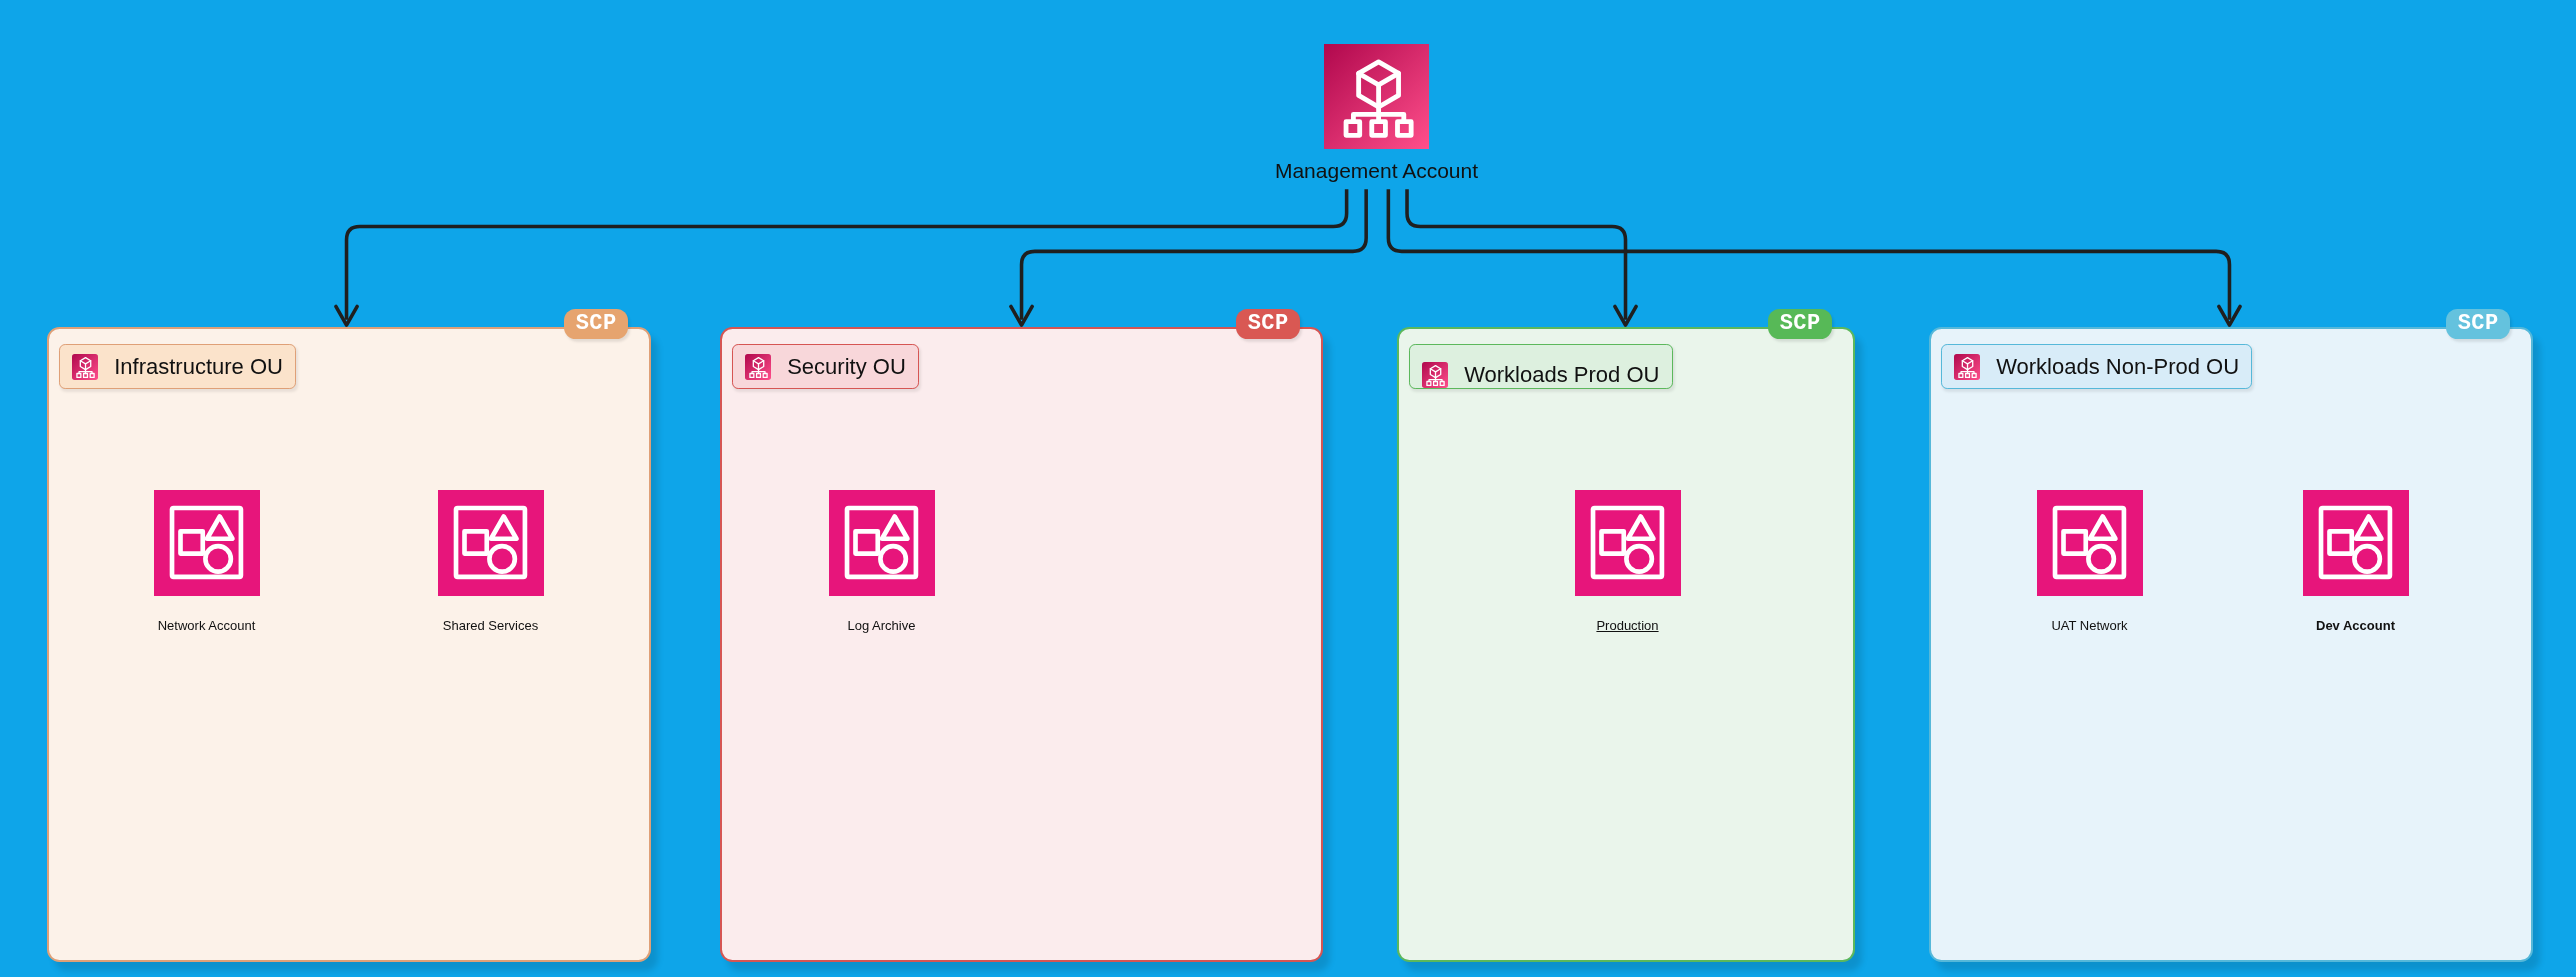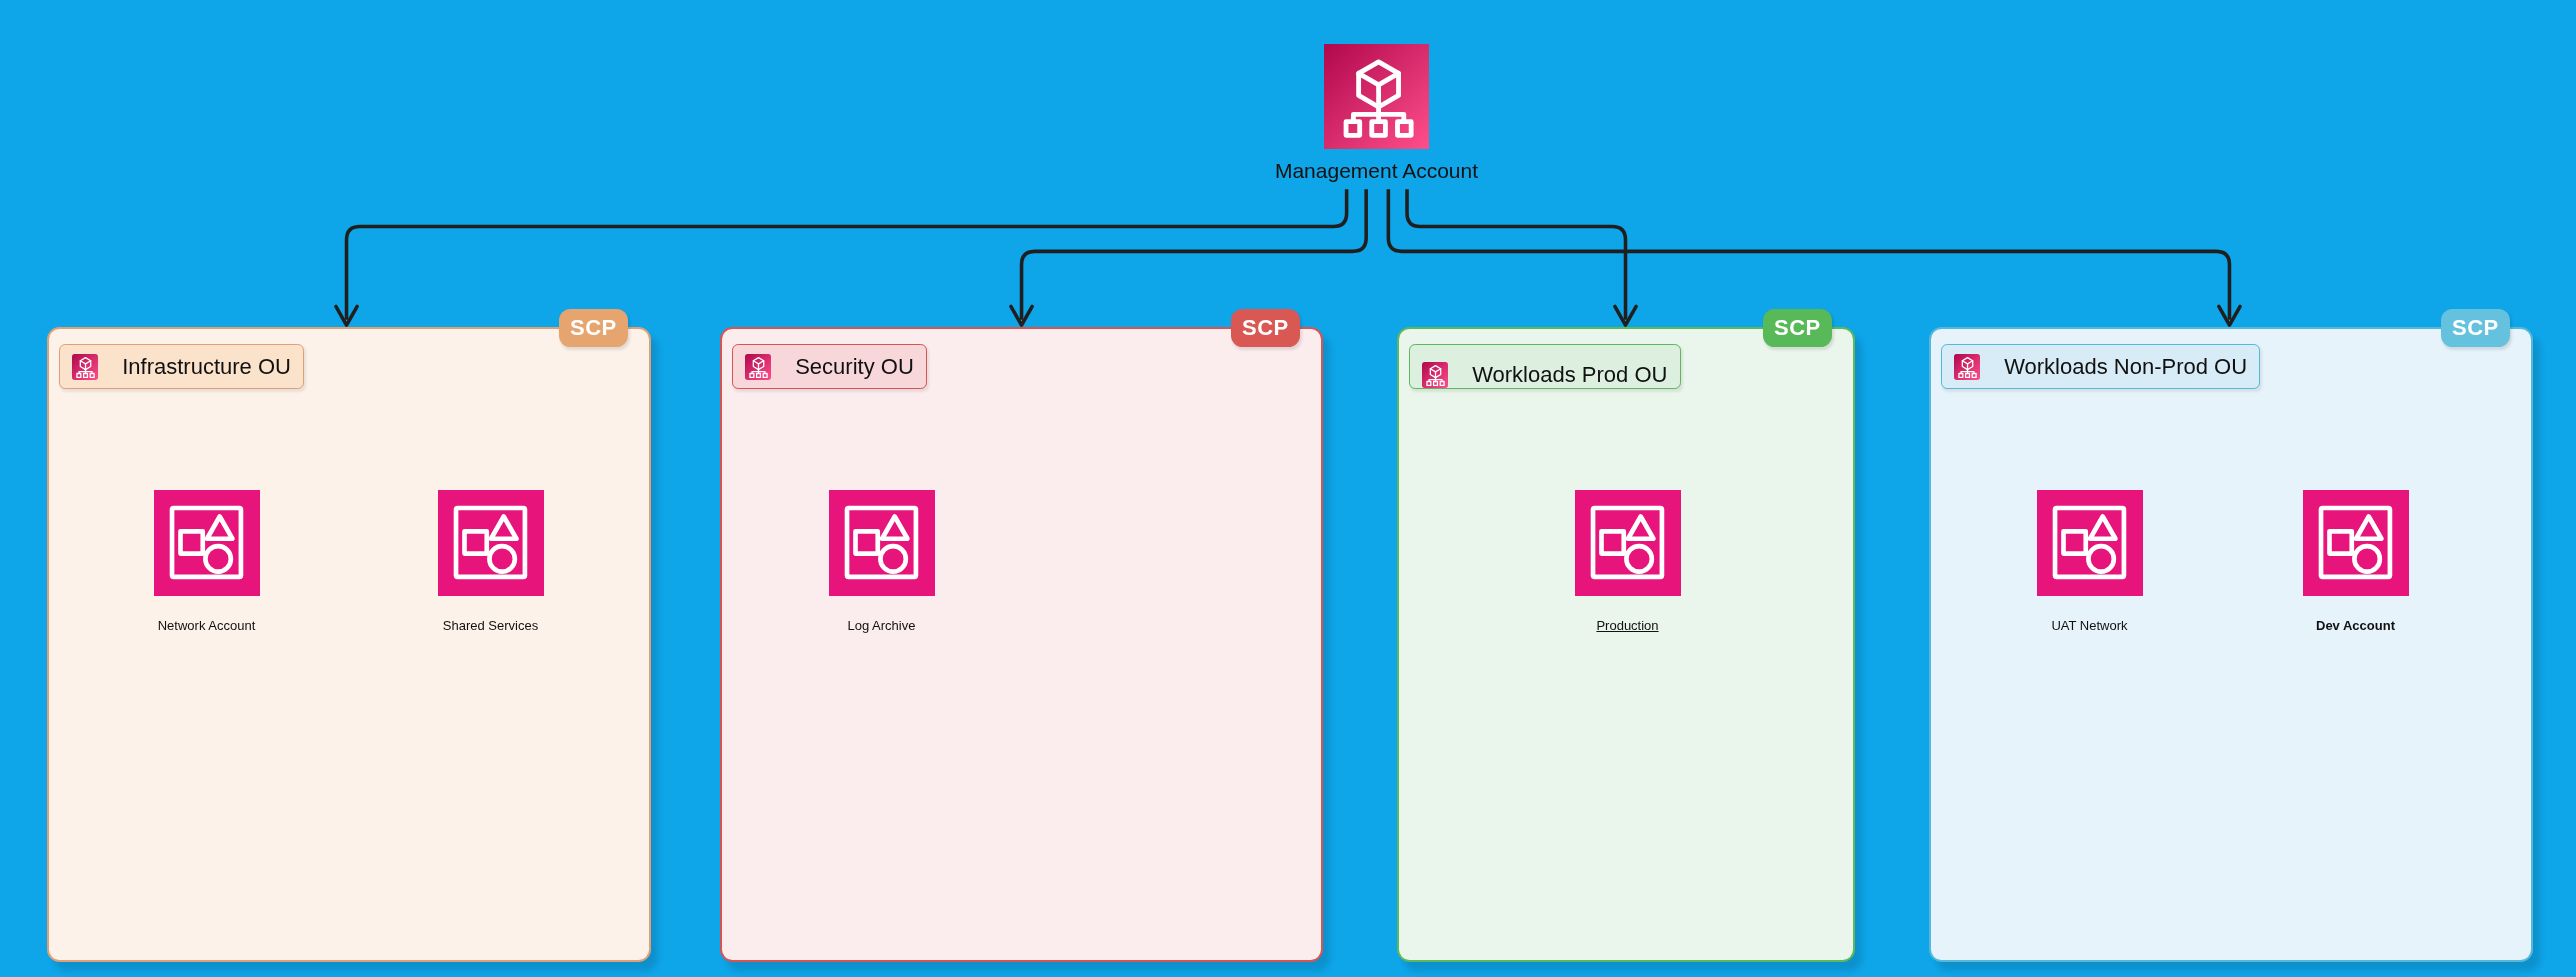--- a/index.html
+++ b/index.html
@@ -19,31 +19,31 @@
 
   
   .ou{position:absolute;top:327px;height:631px;border-radius:12.4px;border:2.2px solid;
       box-shadow:7px 9px 6.2px rgba(0,0,0,0.12);}
   .ou-infra   {left:47px;  width:600px; background:#FCF2E9;border-color:#DFA077;}
   .ou-security{left:720px; width:599px; background:#FBECED;border-color:#D65553;}
   .ou-prod    {left:1397px;width:454px; background:#EAF5EB;border-color:#5CB85C;}
   .ou-nonprod {left:1929px;width:600px; background:#E7F3FA;border-color:#56B8D9;}
 
   .ou-chip{position:absolute;left:9.8px;top:15px;height:43px;display:flex;align-items:center;
-           gap:24px;padding:0 12.4px;border:1.8px solid;border-radius:6.2px;font-size:22px;
+           gap:16px;padding:0 12.4px;border:1.8px solid;border-radius:6.2px;font-size:22px;
            white-space:nowrap;box-shadow:1.8px 2.7px 2.7px rgba(0,0,0,0.08);}
   .ou-infra    .ou-chip{background:#FBE3CB;border-color:#DFA077;}
   .ou-security .ou-chip{background:#F8D7DA;border-color:#D65553;}
   .ou-prod     .ou-chip{background:#DDF0DF;border-color:#5CB85C;align-items:flex-end;}
   .ou-nonprod  .ou-chip{background:#D8ECF8;border-color:#56B8D9;}
   .chip-icon{width:26px;height:26px;border-radius:2.7px;flex:0 0 auto;}
 
-  .scp-badge{position:absolute;top:-20.4px;right:21px;height:38px;display:flex;align-items:center;
+  .scp-badge{position:absolute;top:-20.4px;right:21px;height:30px;display:flex;align-items:center;
              padding:0 11.5px;border-radius:11.5px;color:#ffffff;font-weight:bold;font-size:22px;
-             letter-spacing:0.4px;box-shadow:1.8px 2.7px 2.7px rgba(0,0,0,0.10);}
+             letter-spacing:0.4px;box-shadow:1.8px 2.7px 2.7px rgba(0,0,0,0.10);font-family:Liberation Mono, monospace;}
   .ou-infra    .scp-badge{background:#E6A46F;}
   .ou-security .scp-badge{background:#D95853;}
   .ou-prod     .scp-badge{background:#57B957;}
   .ou-nonprod  .scp-badge{background:#64C2DE;}
 
   
   .account{position:absolute;top:161px;width:169px;display:flex;flex-direction:column;align-items:center;}
   .account-icon{width:106px;height:106px;background:#E7157B;}
   .account-label{margin-top:22px;font-size:13px;white-space:nowrap;}
 

